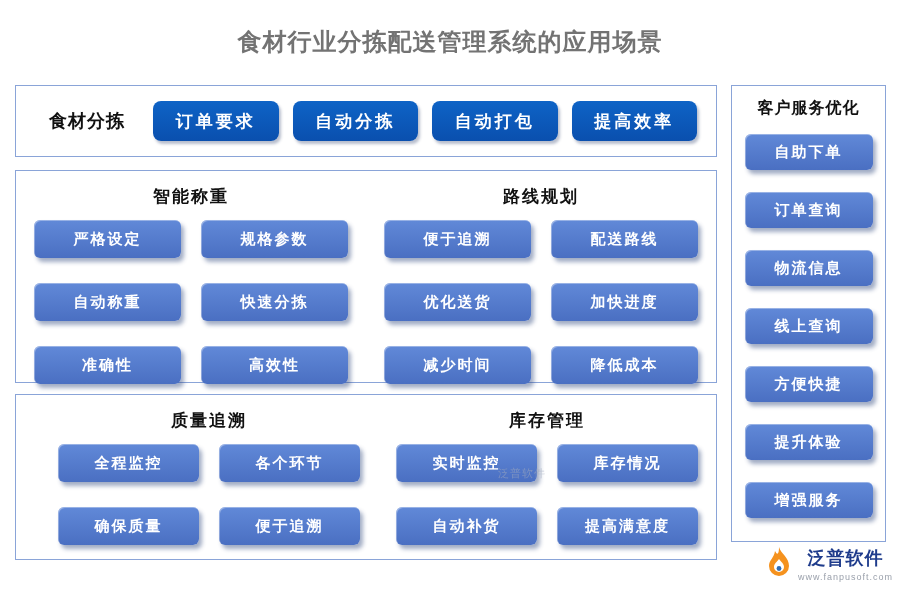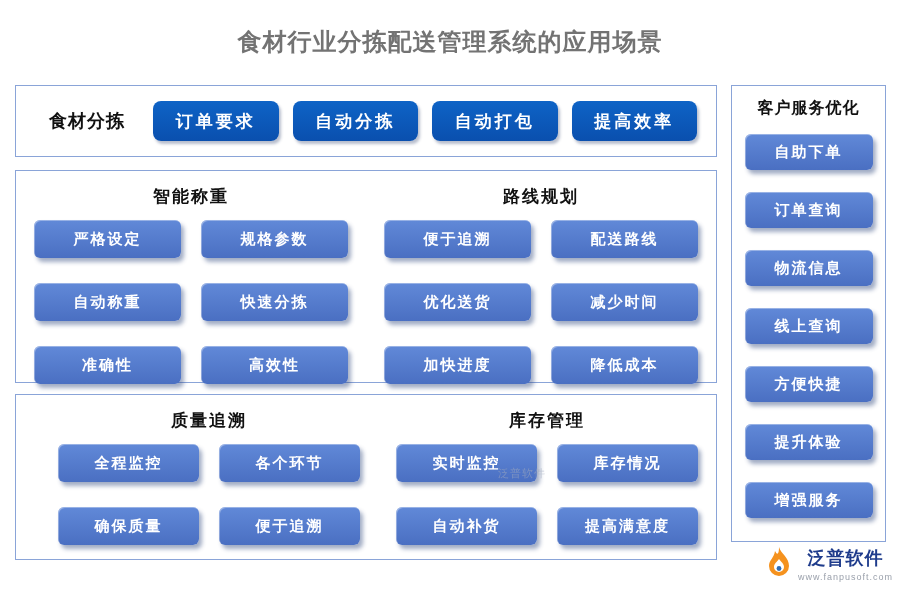--- a/index.html
+++ b/index.html
@@ -98,22 +98,22 @@
         <div class="pill">准确性</div>
         <div class="pill">高效性</div>
       </div>
     </div>
     <div class="group">
       <div class="group-title">路线规划</div>
       <div class="grid">
         <div class="pill">便于追溯</div>
         <div class="pill">配送路线</div>
         <div class="pill">优化送货</div>
+        <div class="pill">加快进度</div>
         <div class="pill">减少时间</div>
-        <div class="pill">加快进度</div>
         <div class="pill">降低成本</div>
       </div>
     </div>
   </div>
 
   <div class="box box-bottom">
     <div class="group">
       <div class="group-title">质量追溯</div>
       <div class="grid">
         <div class="pill">全程监控</div>

